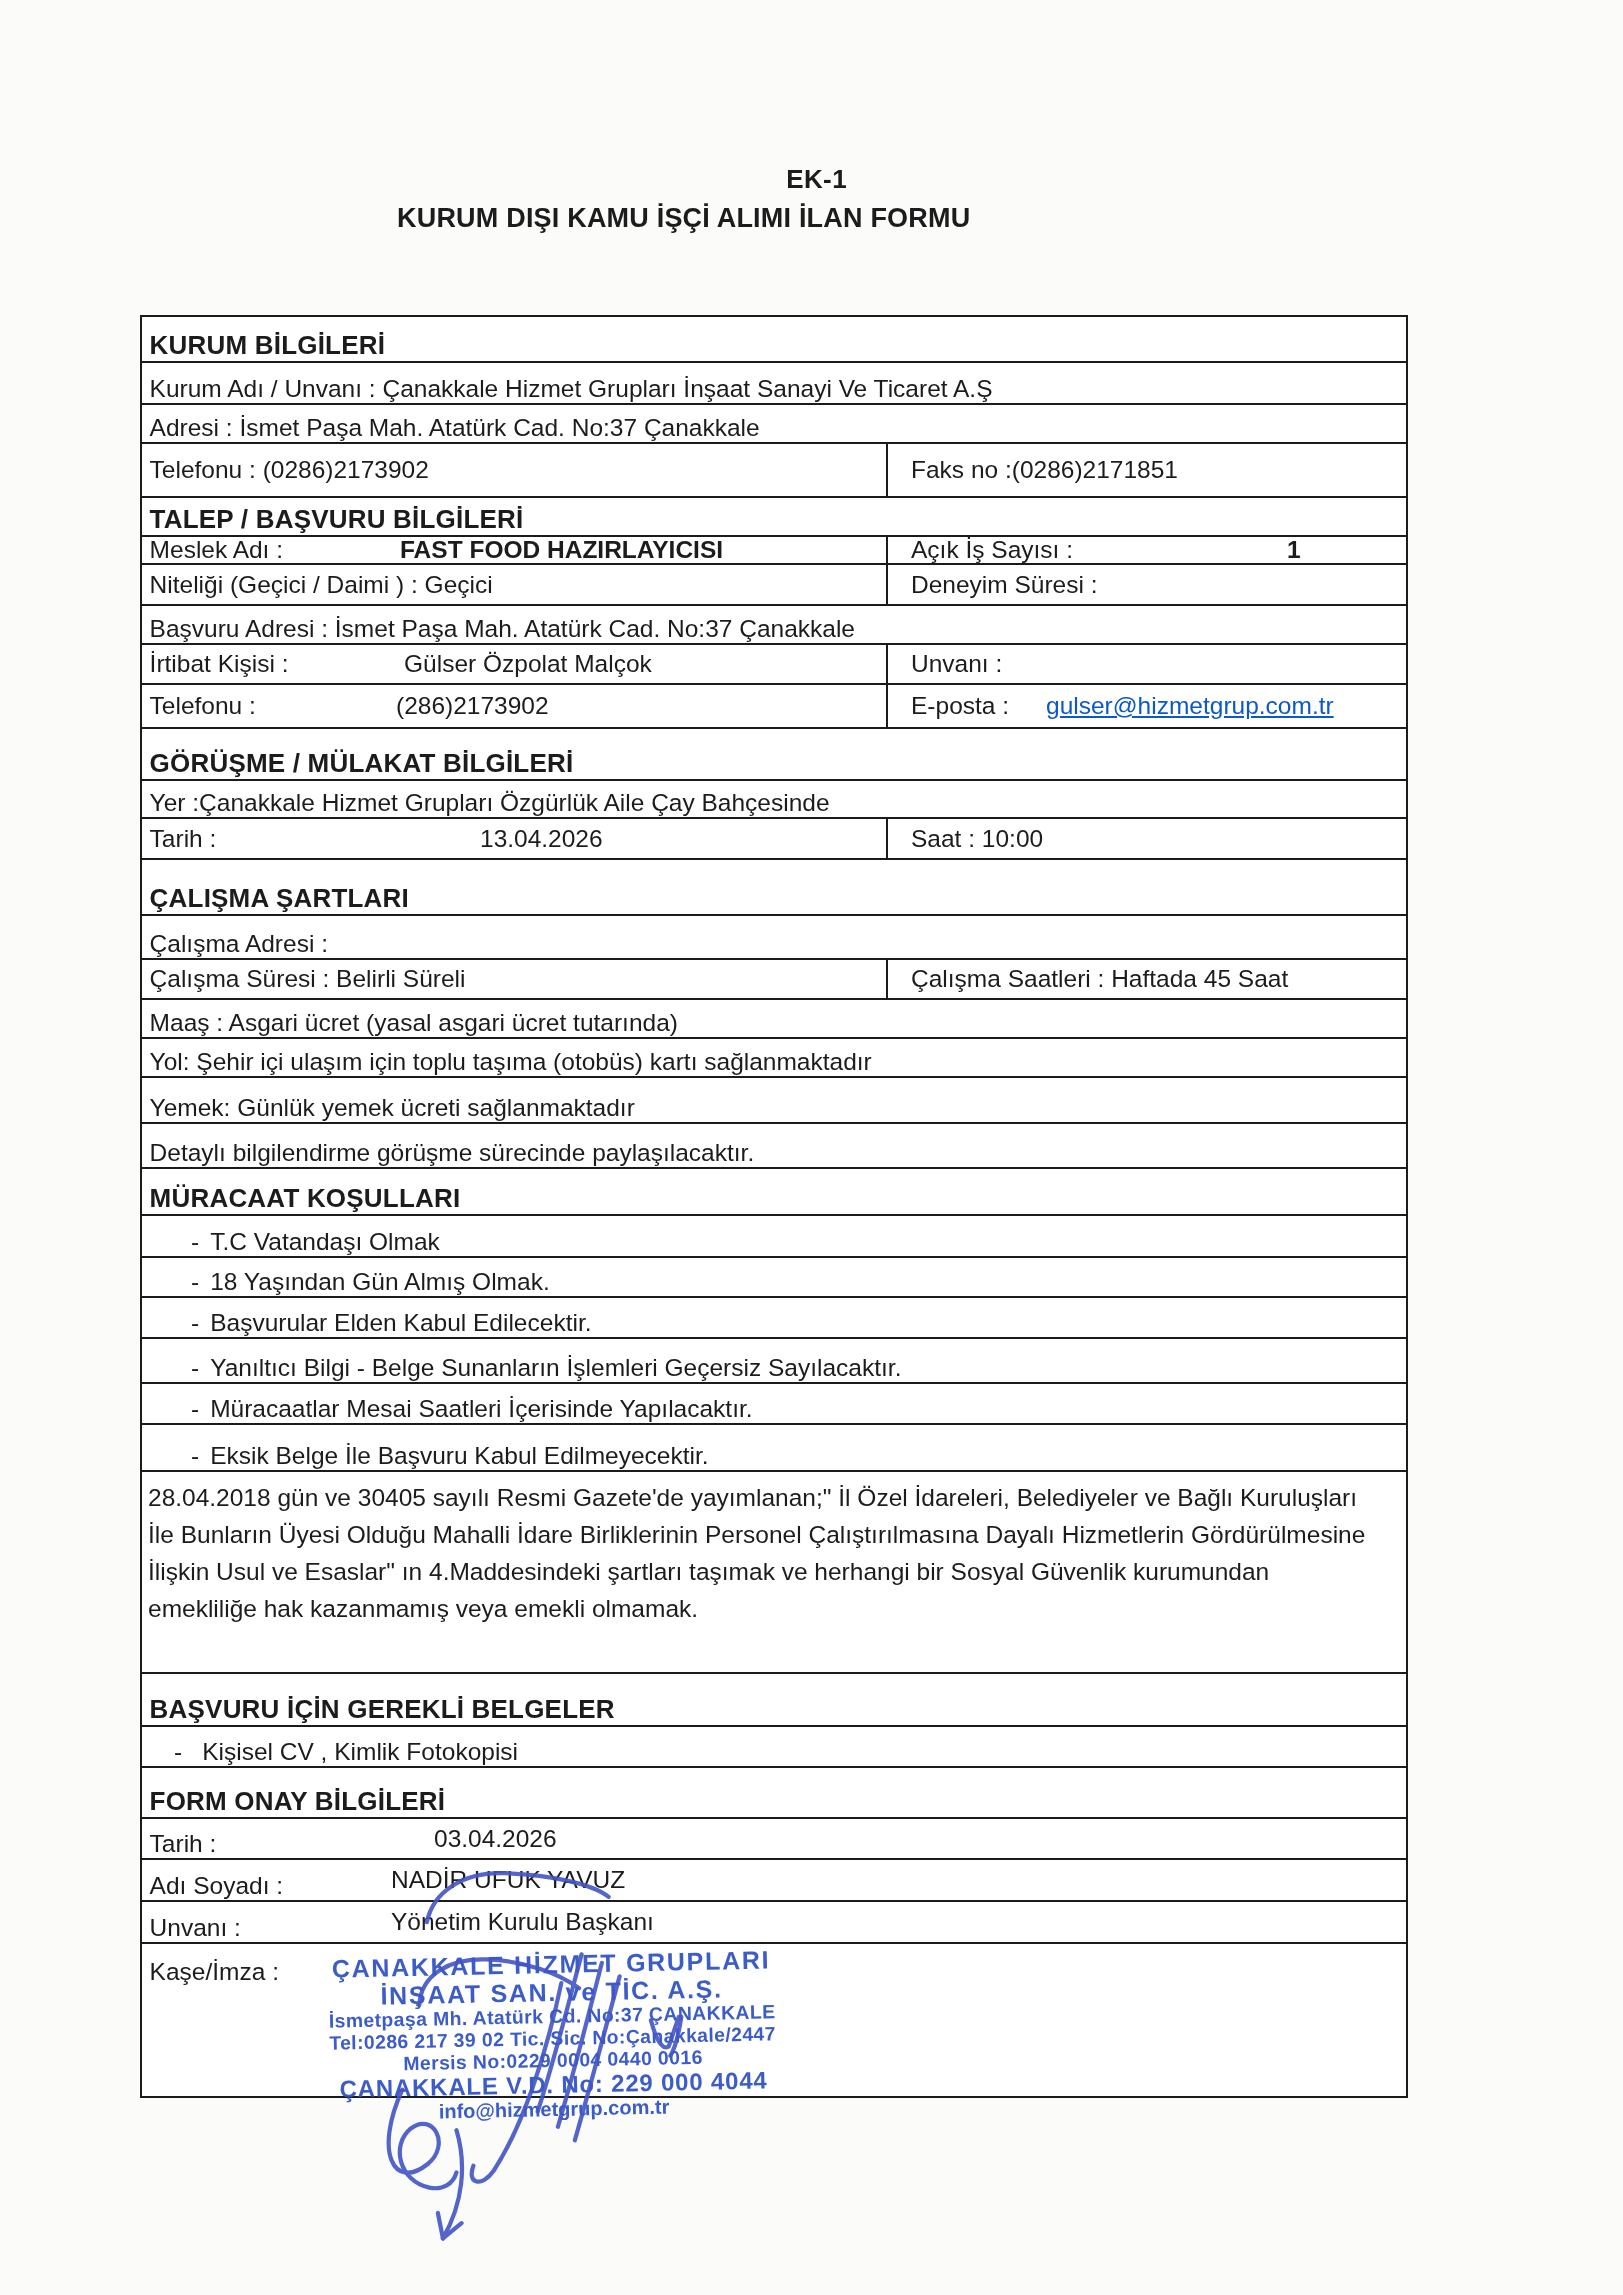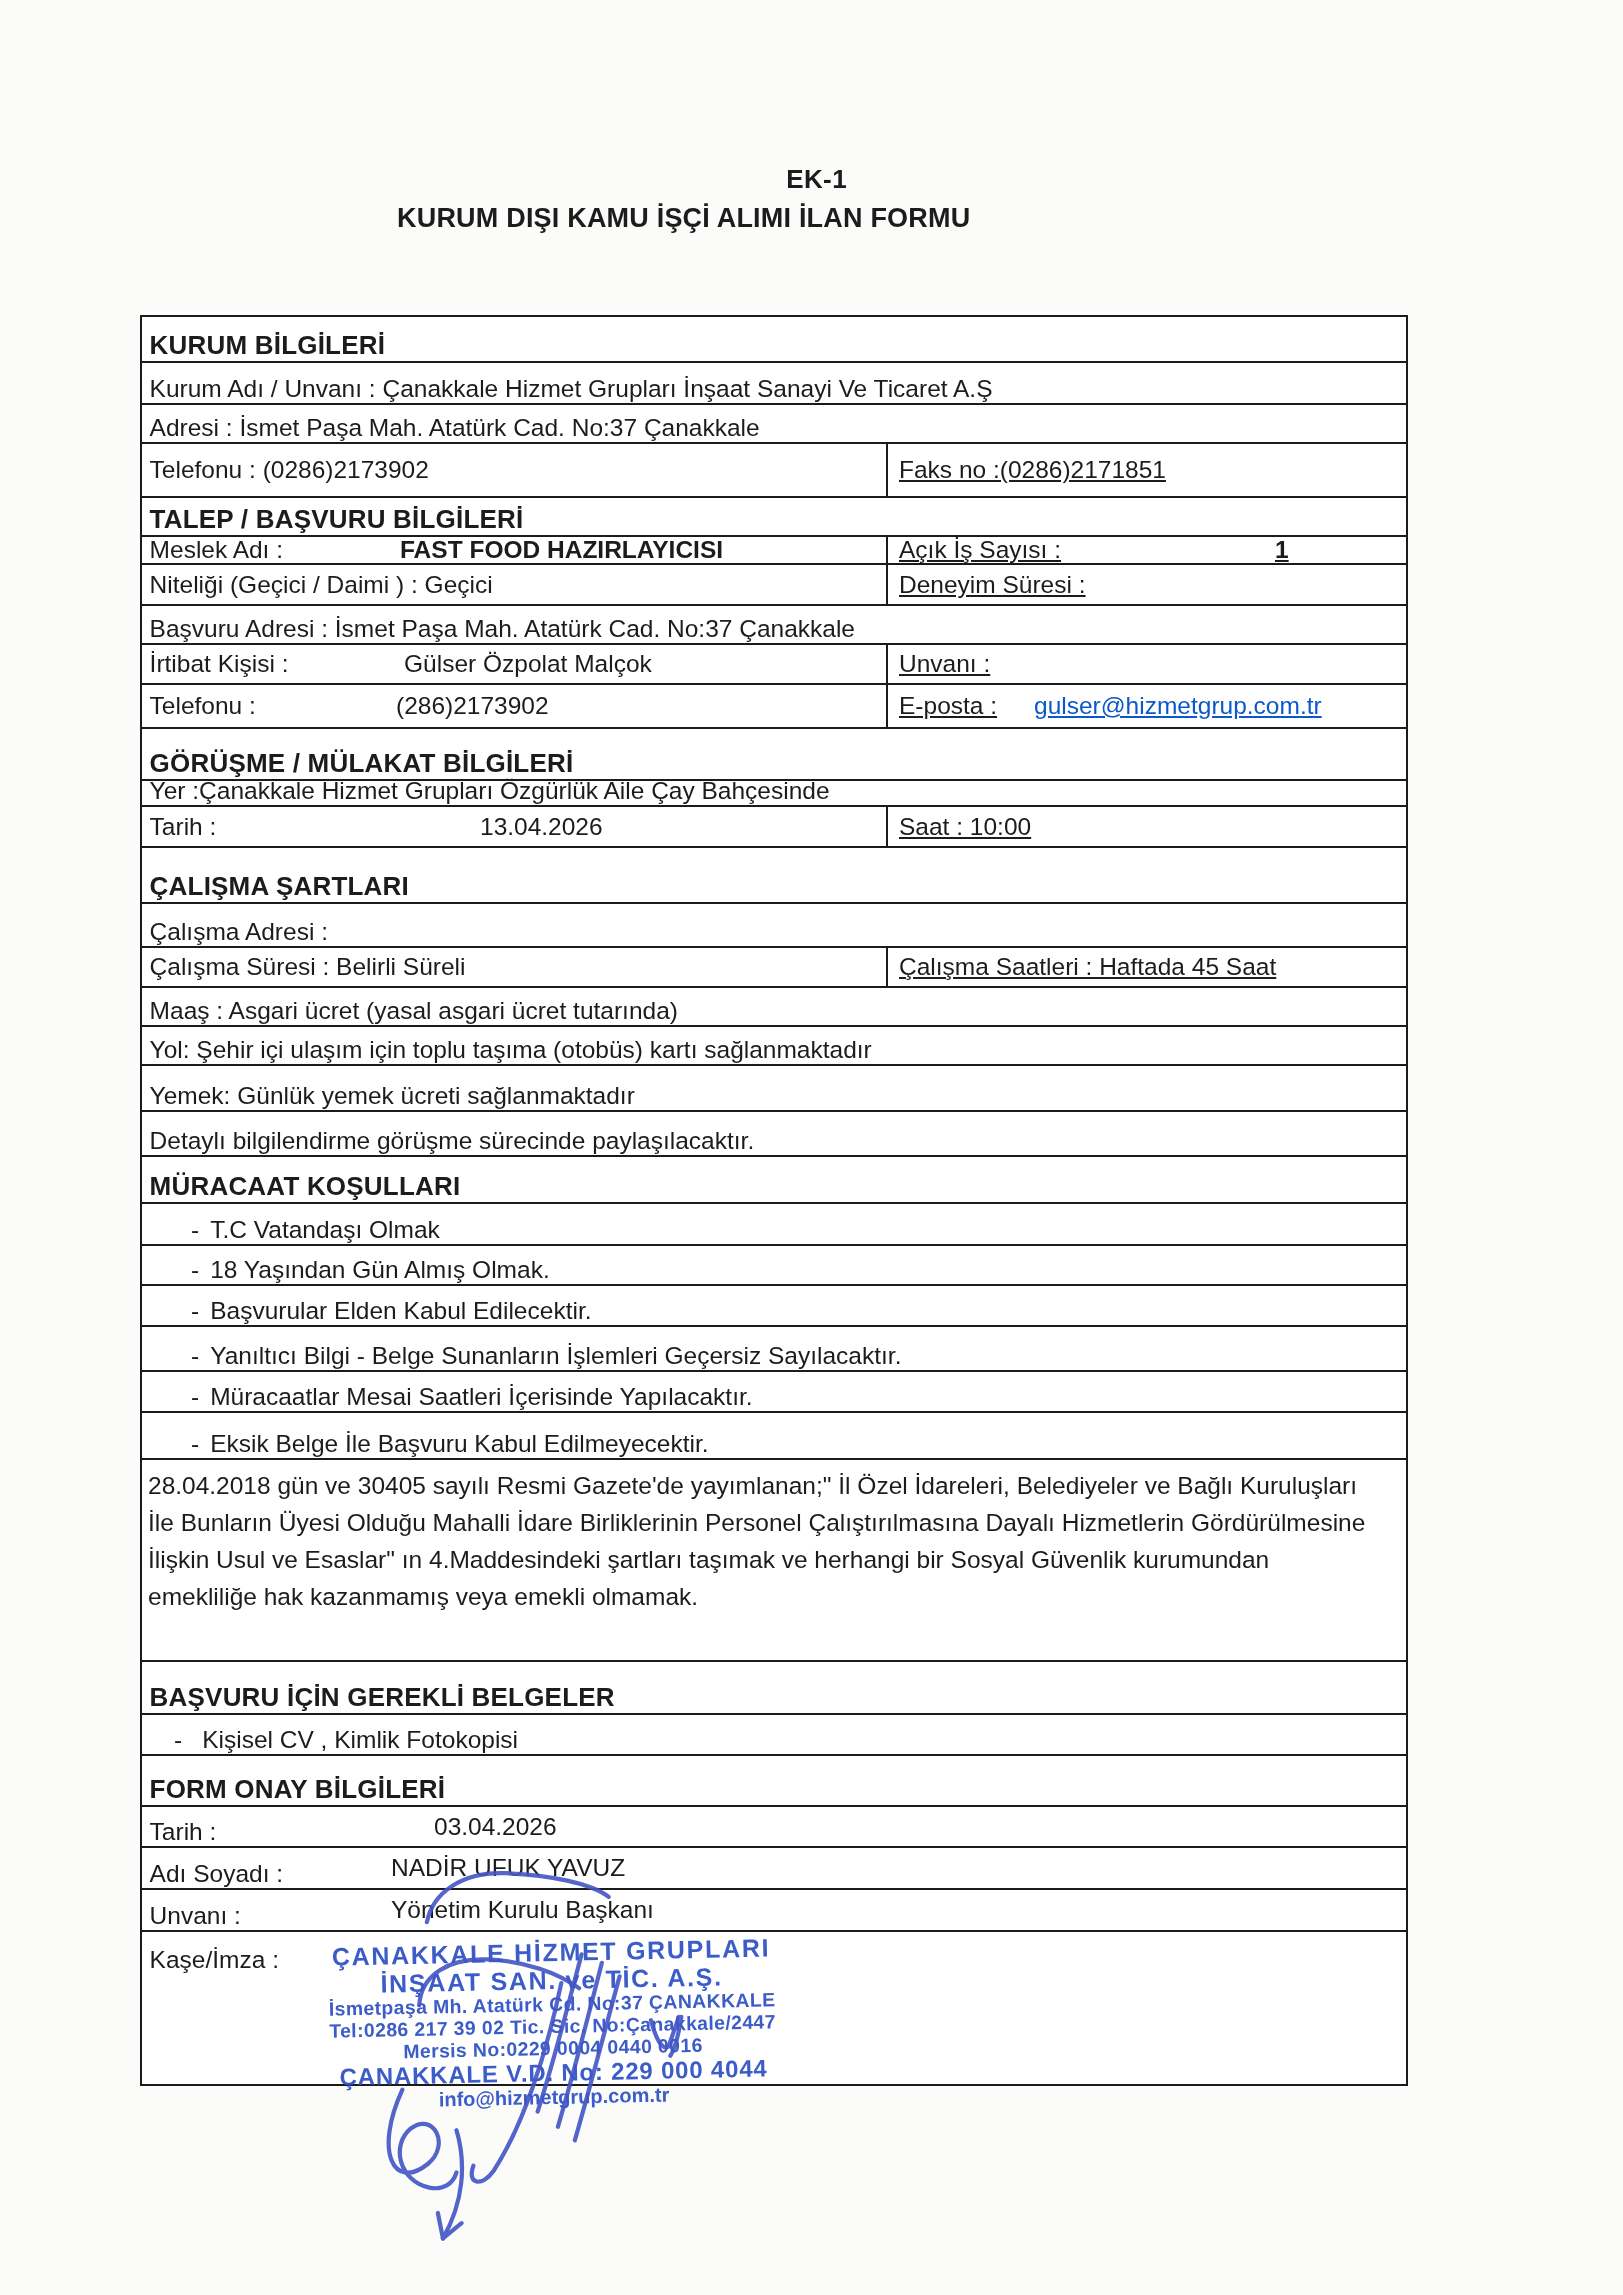--- a/index.html
+++ b/index.html
@@ -18,21 +18,21 @@
     border:2.5px solid #1b1b1b;box-sizing:border-box;background:#fff;
   }
   .row{position:relative;display:flex;align-items:flex-end;
     border-bottom:2.5px solid #1b1b1b;box-sizing:border-box;background:#fff;}
   .row:last-child{border-bottom:none;}
   .t{font-size:24.5px;padding-left:7.6px;white-space:nowrap;}
   .hdr .t{font-weight:bold;font-size:26px;letter-spacing:0.2px;}
   .split{align-items:stretch;}
   .cl{width:744px;display:flex;align-items:center;position:relative;box-sizing:border-box;}
   .cr{flex:1;border-left:2.5px solid #1b1b1b;display:flex;align-items:center;position:relative;box-sizing:border-box;}
-  .cr .t{padding-left:11px;text-decoration:underline;}
+  .cr .t{padding-left:23px;}
   .abs{position:absolute;top:50%;transform:translateY(-50%);padding-left:0;}
   .b{font-weight:bold;}
   .bullet .dash{font-size:24.5px;margin-left:49px;}
   .bullet .txt{font-size:24.5px;margin-left:11px;white-space:nowrap;}
   .bullet2 .dash{font-size:24.5px;margin-left:32px;}
   .bullet2 .txt{font-size:24.5px;margin-left:20px;white-space:nowrap;}
   .para{align-items:flex-start;}
   .para .t{white-space:normal;line-height:37px;padding:6.8px 22px 0 6px;}
   .kase{align-items:flex-start;}
   .kase > .t{margin-top:13.5px;}
@@ -117,21 +117,21 @@
     </div>
     <div class="cr">
       <span class="t">E-posta :</span>
       <a class="t abs email" style="left: 135px; color: rgb(10, 88, 202);">gulser@hizmetgrup.com.tr</a>
     </div>
   </div>
 
   <div class="row hdr" style="height:52px">
     <span class="t">GÖRÜŞME / MÜLAKAT BİLGİLERİ</span>
   </div>
-  <div class="row" style="height:26px">
+  <div class="row" style="height:38px">
     <span class="t">Yer :Çanakkale Hizmet Grupları Özgürlük Aile Çay Bahçesinde</span>
   </div>
   <div class="row split" style="height:41px">
     <div class="cl">
       <span class="t">Tarih :</span>
       <span class="t abs" style="left:338px">13.04.2026</span>
     </div>
     <div class="cr">
       <span class="t">Saat : 10:00</span>
     </div>

